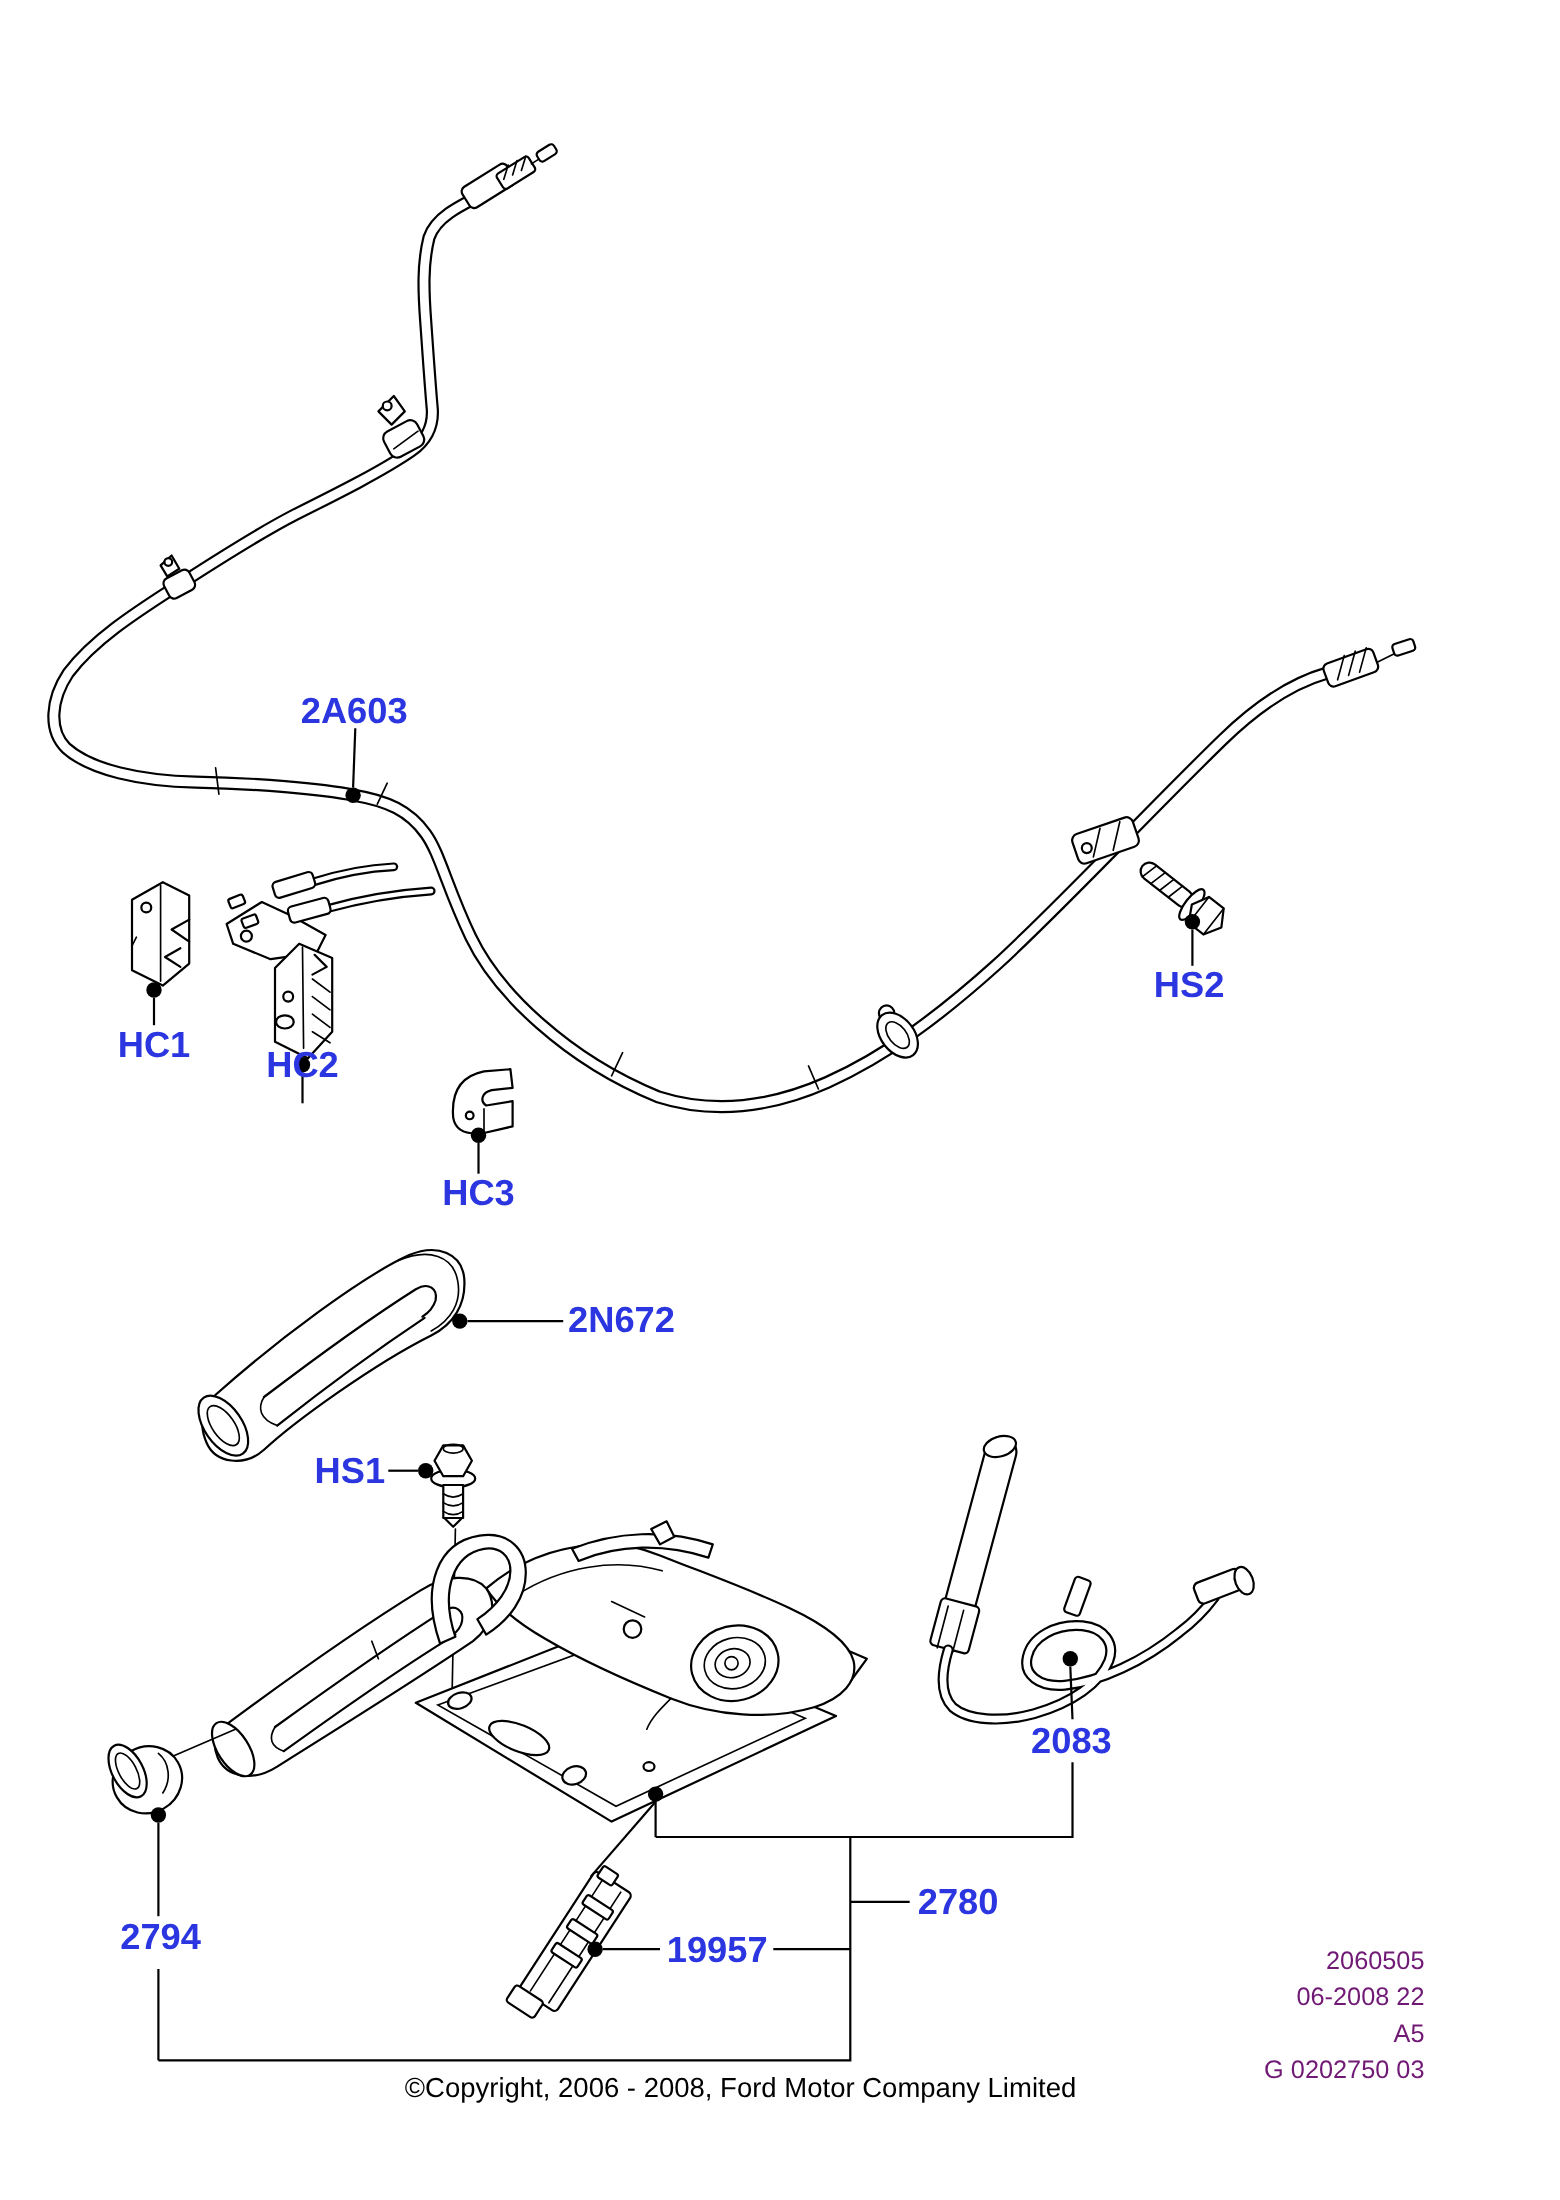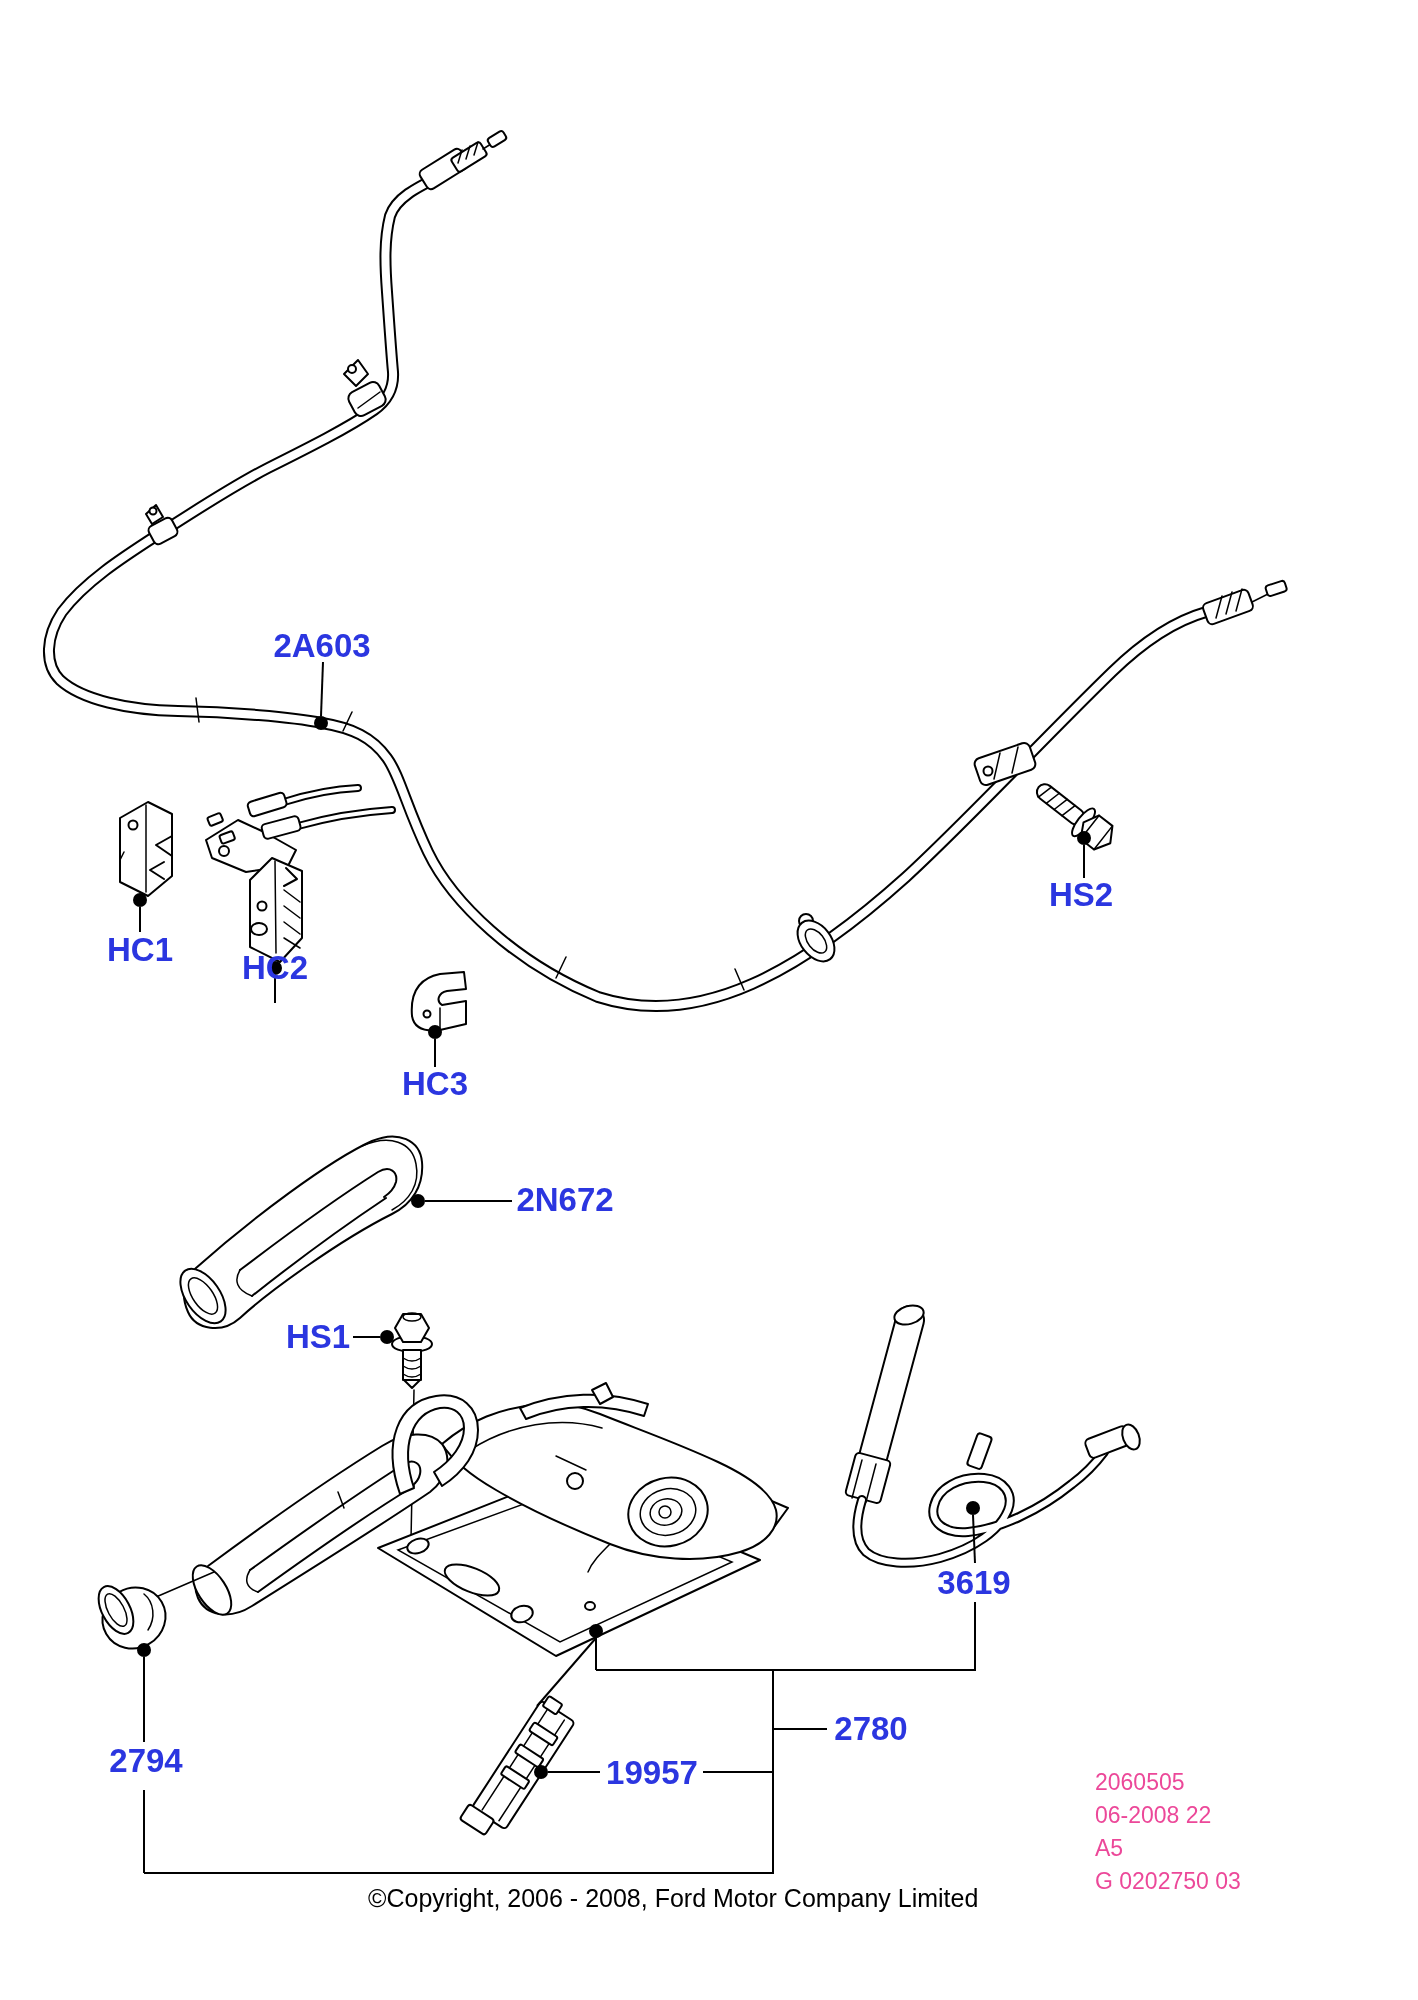--- a/index.html
+++ b/index.html
@@ -23,21 +23,21 @@
   .dot{fill:#000;stroke:none;}
   .leader{fill:none;stroke:#000;stroke-width:2;}
   
   .part-label{
     position:absolute;transform:translate(-50%,-50%);
     color:#2b36e0;font-weight:bold;font-size:33px;letter-spacing:0px;
     white-space:nowrap;cursor:pointer;user-select:none;
   }
   .doc-block{
     position:absolute;left:1095px;top:1766px;width:200px;
-    color:#ec4899;font-size:23px;line-height:33px;text-align:left;white-space:nowrap;
+    color:#701a75;font-size:23px;line-height:33px;text-align:right;white-space:nowrap;
   }
   .copyright{
     position:absolute;left:368px;top:1884px;color:#000;font-size:25px;white-space:nowrap;
   }
 </style>
 </head>
 <body>
 
 <div class="stage">
 
@@ -277,21 +277,21 @@
     </g>
   </svg>
 
   <div class="part-label" style="left:322px;top:646px">2A603</div>
   <div class="part-label" style="left:140px;top:950px">HC1</div>
   <div class="part-label" style="left:275px;top:968px">HC2</div>
   <div class="part-label" style="left:435px;top:1084px">HC3</div>
   <div class="part-label" style="left:1081px;top:895px">HS2</div>
   <div class="part-label" style="left:565px;top:1200px">2N672</div>
   <div class="part-label" style="left:318px;top:1337px">HS1</div>
-  <div class="part-label" style="left:974px;top:1583px">3619</div>
+  <div class="part-label" style="left:974px;top:1583px">2083</div>
   <div class="part-label" style="left:871px;top:1729px">2780</div>
   <div class="part-label" style="left:652px;top:1773px">19957</div>
   <div class="part-label" style="left:146px;top:1761px">2794</div>
 
   <div class="doc-block">
     <div>2060505</div>
     <div>06-2008 22</div>
     <div>A5</div>
     <div>G 0202750 03</div>
   </div>

